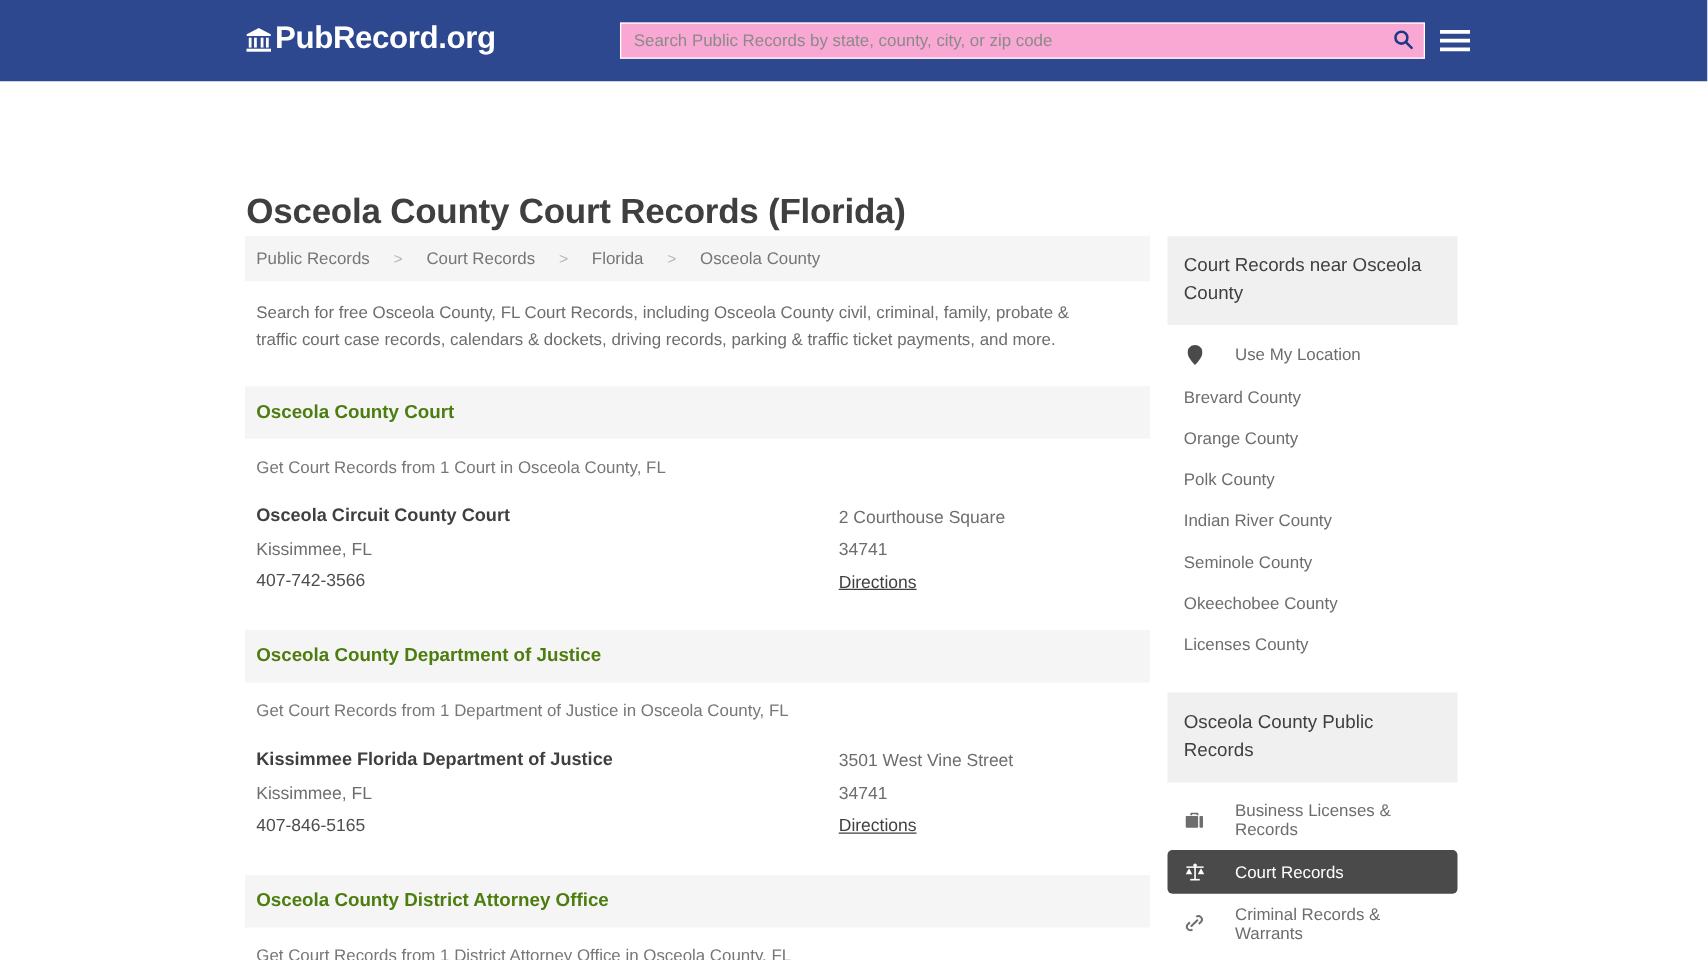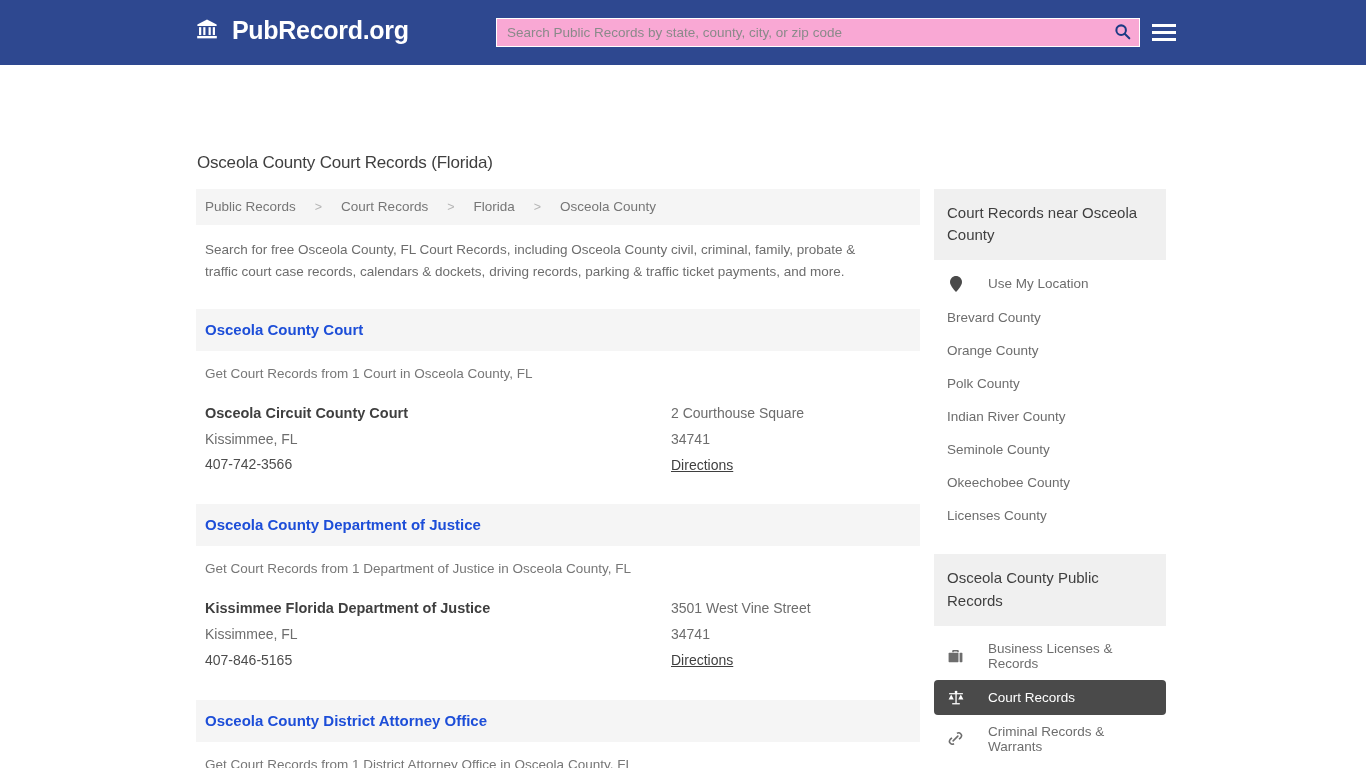--- a/index.html
+++ b/index.html
@@ -19,22 +19,22 @@
     background: #2e4890;
     display: flex;
     align-items: center;
     position: relative;
   }
   .logo-wrap {
     position: absolute;
     left: 196px;
     top: 18px;
     display: flex;
-    align-items: flex-start;
-    gap: 14px;
+    align-items: flex-end;
+    gap: 2px;
     text-decoration: none;
   }
   .logo-icon {
     width: 22px;
     height: 22px;
     display: block;
   }
   .logo-text {
     color: #ffffff;
     font-size: 25px;
@@ -98,22 +98,22 @@
 
   
   .page {
     position: relative;
     width: 1366px;
   }
   .page-title {
     position: absolute;
     left: 197px;
     top: 88px;
-    font-size: 17px;
-    font-weight: normal;
+    font-size: 28px;
+    font-weight: bold;
     color: #3f3f3f;
     letter-spacing: -0.2px;
   }
 
   .main-col {
     position: absolute;
     left: 196px;
     top: 124px;
     width: 724px;
   }
@@ -154,21 +154,21 @@
     max-width: 700px;
   }
 
   
   .record-section { margin-top: 26px; }
   .section-head {
     background: #f5f5f5;
     padding: 12px 9px 13px 9px;
     font-size: 15px;
     font-weight: bold;
-    color: #1d4ed8;
+    color: #4d7c0f;
   }
   .section-sub {
     padding: 15px 9px 0 9px;
     font-size: 13.5px;
     color: #777777;
   }
   .entry {
     display: flex;
     padding: 20px 9px 0 9px;
   }

